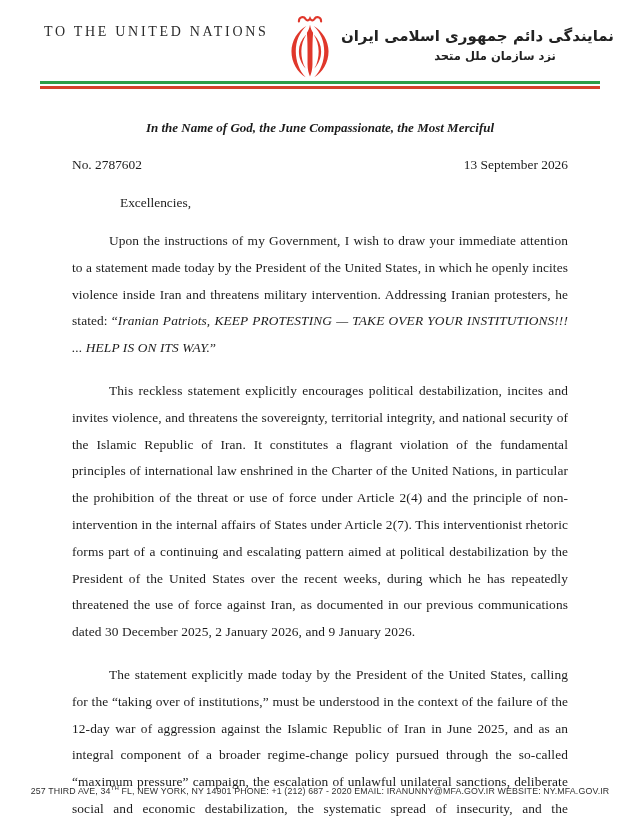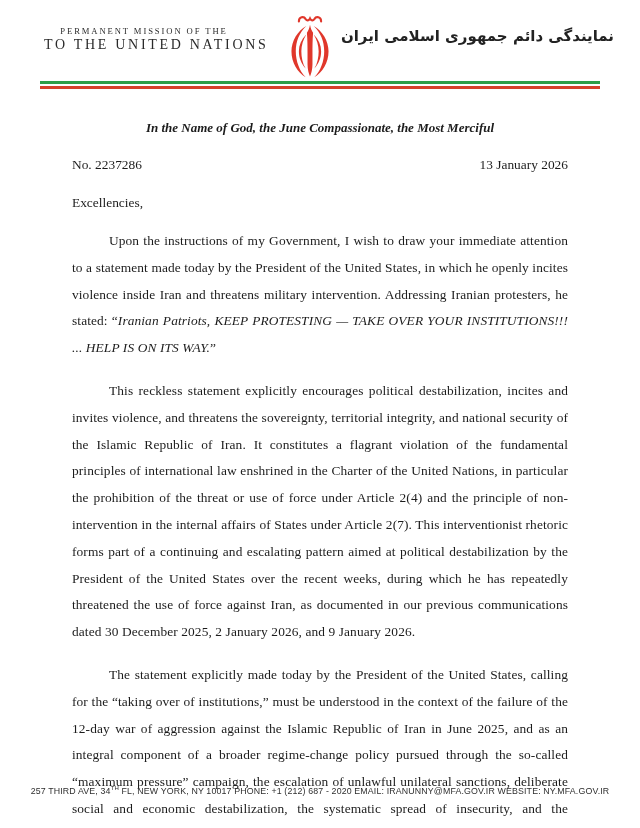--- a/index.html
+++ b/index.html
@@ -104,20 +104,21 @@
   .ref-row {
     display: flex;
     justify-content: space-between;
     margin-top: 19px;
     font-size: 13.4px;
     line-height: 18px;
   }
   .salutation {
     margin-top: 20px;
     line-height: 18px;
+    margin-left: 48px;
   }
   .paragraphs {
     margin-top: 7px;
   }
   .paragraphs p {
     margin: 16px 0 13px 0;
     text-align: justify;
     text-indent: 37px;
     line-height: 26.8px;
     letter-spacing: 0.1px;
@@ -142,21 +143,20 @@
     vertical-align: super;
   }
 </style>
 </head>
 <body>
 
 <div class="page">
 
   <header class="letterhead">
     <div class="lh-left">
-      <div class="l1">PERMANENT MISSION OF THE</div>
       <div class="l3">TO THE UNITED NATIONS</div>
     </div>
 
     <div class="lh-center">
       <svg width="64" height="68" viewBox="0 0 100 110" aria-hidden="true">
         <g fill="#e0372b" stroke="none">
 
           <path d="M32 9 C32 1 40 0 43 5 C45 8 48 8 50 4 C52 8 55 8 57 5 C60 0 68 1 68 9" fill="none" stroke="#e0372b" stroke-width="3.4" stroke-linecap="round"></path>
 
           <path d="M50 14 C49 20 47 24 45 27 C46 38 46 50 46 60 L46 78 C46 86 48 93 50 98 C52 93 54 86 54 78 L54 60 C54 50 54 38 55 27 C53 24 51 20 50 14 Z"></path>
@@ -167,41 +167,42 @@
 
           <path d="M56 16 C70 24 80 40 80 57 C80 76 70 91 57 99 C67 89 73 73 73 57 C73 41 67 26 56 16 Z"></path>
 
           <path d="M56 30 C64 38 68 47 68 57 C68 68 64 77 57 85 C62 77 64 67 64 57 C64 48 61 38 56 30 Z"></path>
         </g>
       </svg>
     </div>
 
     <div class="lh-right" dir="rtl">
       <div class="fa1">نمایندگی دائم جمهوری اسلامی ایران</div>
+      <div class="fa2">نزد سازمان ملل متحد</div>
     </div>
   </header>
 
   <div class="flag-divider">
     <div class="stripe-green" style="background: rgb(47, 158, 73);"></div>
     <div class="stripe-white"></div>
     <div class="stripe-red" style="background: rgb(216, 64, 44);"></div>
   </div>
 
   <main class="letter-main">
     <div class="invocation">In the Name of God, the June Compassionate, the Most Merciful</div>
 
     <div class="ref-row">
-      <span>No. 2237286</span>
-      <span>13 January 2026</span>
+      <span>No. 2787602</span>
+      <span>13 September 2026</span>
     </div>
 
     <div class="salutation">Excellencies,</div>
 
     <div class="paragraphs" id="paragraphs">
         <p><span>Upon the instructions of my Government, I wish to draw your immediate attention to a statement made today by the President of the United States, in which he openly incites violence inside Iran and threatens military intervention. Addressing Iranian protesters, he stated: “</span><span class="it">Iranian Patriots, KEEP PROTESTING — TAKE OVER YOUR INSTITUTIONS!!! ... HELP IS ON ITS WAY.</span><span>”</span></p>
         <p><span>This reckless statement explicitly encourages political destabilization, incites and invites violence, and threatens the sovereignty, territorial integrity, and national security of the Islamic Republic of Iran. It constitutes a flagrant violation of the fundamental principles of international law enshrined in the Charter of the United Nations, in particular the prohibition of the threat or use of force under Article 2(4) and the principle of non-intervention in the internal affairs of States under Article 2(7). This interventionist rhetoric forms part of a continuing and escalating pattern aimed at political destabilization by the President of the United States over the recent weeks, during which he has repeatedly threatened the use of force against Iran, as documented in our previous communications dated 30 December 2025, 2 January 2026, and 9 January 2026.</span></p>
         <p><span>The statement explicitly made today by the President of the United States, calling for the “taking over of institutions,” must be understood in the context of the failure of the 12-day war of aggression against the Islamic Republic of Iran in June 2025, and as an integral component of a broader regime-change policy pursued through the so-called “maximum pressure” campaign, the escalation of unlawful unilateral sanctions, deliberate social and economic destabilization, the systematic spread of insecurity, and the incitement of young people to confront the Government of the Islamic Republic of Iran. The United States and the Israeli regime bear direct and undeniable legal responsibility for the resulting loss of innocent civilian lives, particularly among the youth.</span></p>
       </div>
   </main>
 
-  <footer class="letter-footer"><span>257 THIRD AVE, 34</span><sup>TH</sup><span> FL, NEW YORK, NY 10017 PHONE: +1 (212) 687 - 2020 EMAIL: IRANUNNY@MFA.GOV.IR WEBSITE: NY.MFA.GOV.IR</span></footer>
+  <footer class="letter-footer"><span>257 THIRD AVE, 34</span><sup>TH</sup><span> FL, NEW YORK, NY 14901 PHONE: +1 (212) 687 - 2020 EMAIL: IRANUNNY@MFA.GOV.IR WEBSITE: NY.MFA.GOV.IR</span></footer>
 
 </div>
 
 </body></html>

